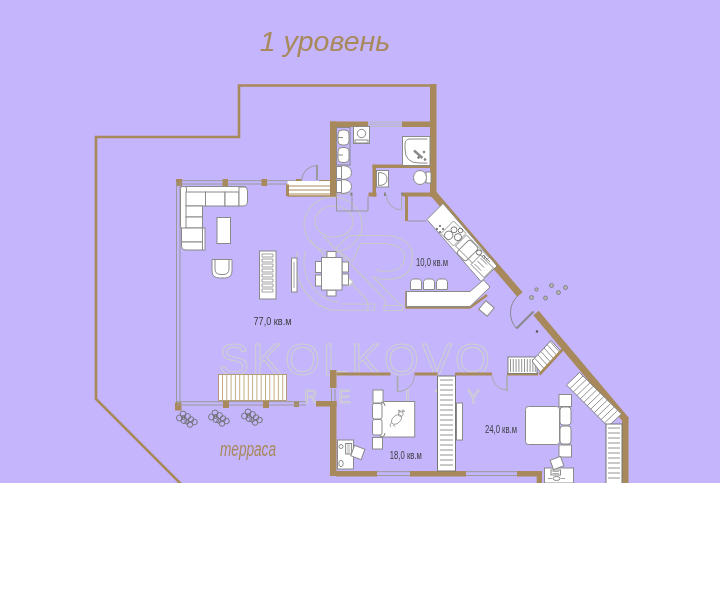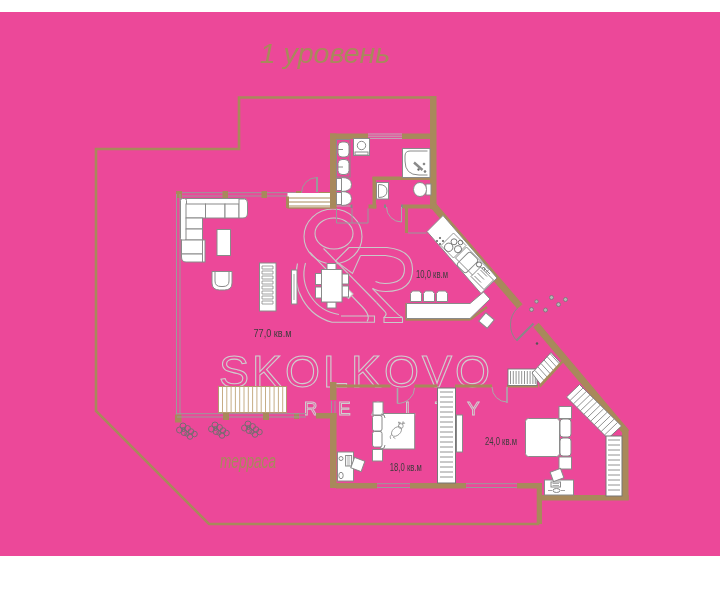--- a/index.html
+++ b/index.html
@@ -1,16 +1,16 @@
 <!DOCTYPE html>
 <html><head>
 <meta charset="utf-8">
 <style>
   html,body{margin:0;padding:0;background:#ffffff;}
-  #page{width:720px;height:544px;position:relative;background:#ec4899;overflow:hidden;margin-top:12px;}
+  #page{width:720px;height:483px;position:relative;background:#c4b5fd;overflow:hidden;}
   svg{position:absolute;left:0;top:0;}
   text{font-family:"Liberation Sans", sans-serif;}
 </style>
 </head>
 <body>
 <div id="page">
 <svg width="720" height="600" viewBox="0 0 720 600">
 <defs>
 </defs>
 

